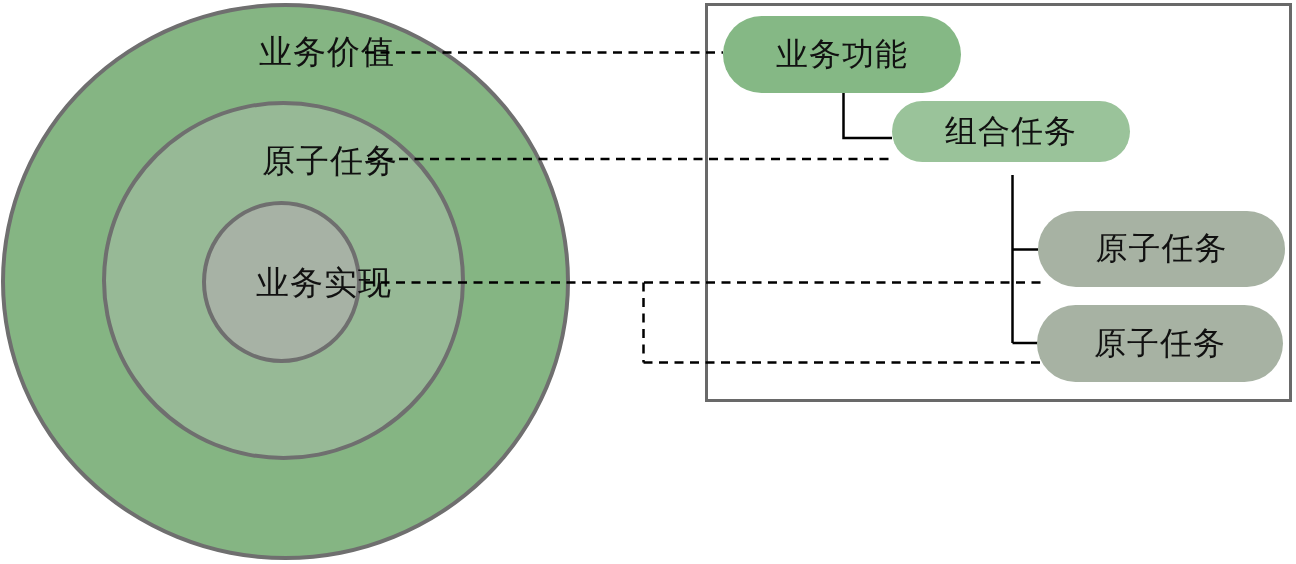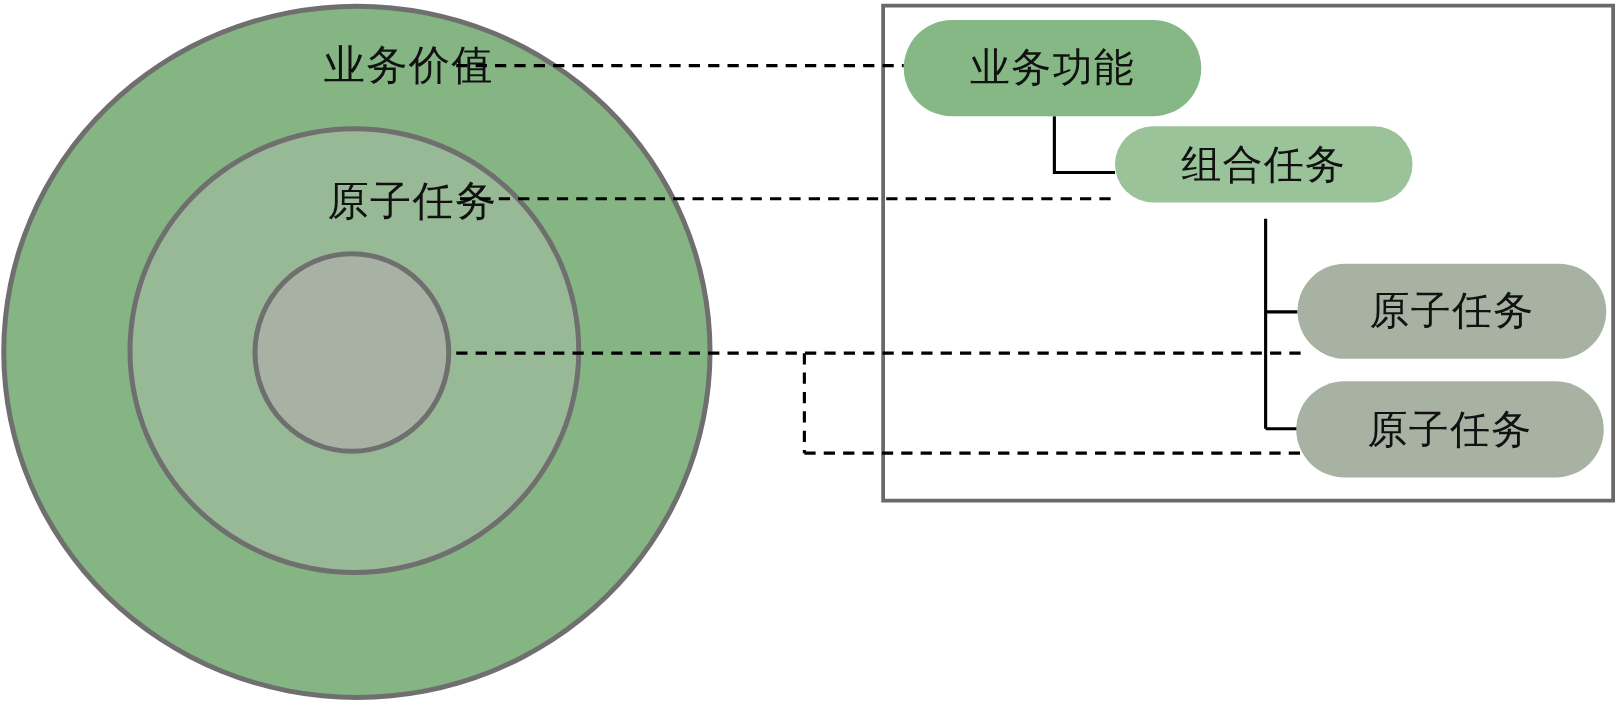--- a/index.html
+++ b/index.html
@@ -67,20 +67,21 @@
 <body>
 
 <div class="canvas">
 
   <div class="ellipse ring-outer" style="background-color: rgb(133, 181, 131); border-color: rgb(111, 111, 111);"></div>
   <div class="ellipse ring-middle" style="background-color: rgb(151, 185, 150); border-color: rgb(111, 111, 111);"></div>
   <div class="ellipse ring-inner" style="background-color: rgb(167, 178, 165); border-color: rgb(111, 111, 111);"></div>
 
   <div class="ring-label label-value">业务价值</div>
   <div class="ring-label label-function">原子任务</div>
+  <div class="ring-label label-implementation">业务实现</div>
 
   <div class="tree-box" style="border-color: rgb(105, 105, 105);"></div>
 
   <svg class="lines-svg" viewBox="0 0 1296 564" xmlns="http://www.w3.org/2000/svg">
 
     <g fill="none" stroke="#000000" stroke-width="2.5">
       <path d="M843.5 93 L843.5 138 L892 138" stroke="#000000"></path>
       <path d="M1012.5 175 L1012.5 343" stroke="#000000"></path>
       <path d="M1012.5 249.5 L1038 249.5" stroke="#000000"></path>
       <path d="M1012.5 343 L1038 343" stroke="#000000"></path>

